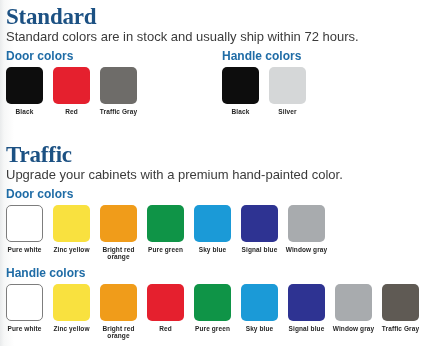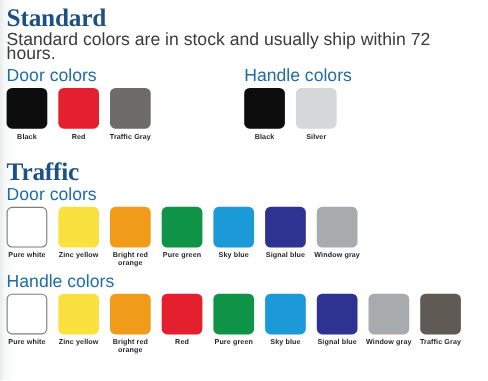--- a/index.html
+++ b/index.html
@@ -16,44 +16,44 @@
   }
   .page {
     position: relative;
     width: 444px;
     height: 346px;
     box-sizing: border-box;
     background:
       linear-gradient(to right, #e9ebec 0px, #f6f7f7 4px, #ffffff 14px, #ffffff 100%);
   }
   .section {
-    padding: 0 6px;
+    padding: 11px 6px;
   }
   .sec-standard { padding-top: 4px; }
   .sec-premium  { padding-top: 6px; }
 
   h1.title {
     font-family: "Liberation Serif", serif;
     font-weight: bold;
     font-size: 23px;
     line-height: 25px;
     color: #1c5183;
     margin: 0 0 1px 0;
     letter-spacing: -0.2px;
   }
   p.subtitle {
-    font-size: 16px;
+    font-size: 13px;
     line-height: 13px;
     color: #3b3b3b;
     margin: 0 0 6px 0;
   }
   h2.grouptitle {
-    font-size: 16px;
+    font-size: 12px;
     line-height: 15px;
-    font-weight: normal;
+    font-weight: bold;
     color: #1f6ca6;
     margin: 0 0 3px 0;
   }
 
   .row-head {
     display: flex;
     align-items: flex-start;
   }
   .head-left  { width: 216px; }
   .head-right { flex: 1 1 auto; }
@@ -139,20 +139,21 @@
             <div class="chip-label">Silver</div>
           </div>
         </div>
     </div>
   </div>
 
   <div class="spacer-md"></div>
 
   <div class="section sec-premium">
     <h1 class="title">Traffic</h1>
+    <p class="subtitle">Upgrade your cabinets with a premium hand-painted color.</p>
 
     <h2 class="grouptitle">Door colors</h2>
     <div class="row-swatches">
       <div class="group-right">
           <div class="swatch-cell">
             <div class="chip outlined" style="background: rgb(255, 255, 255);"></div>
             <div class="chip-label">Pure white</div>
           </div>
           <div class="swatch-cell">
             <div class="chip" style="background: rgb(249, 225, 63);"></div>

